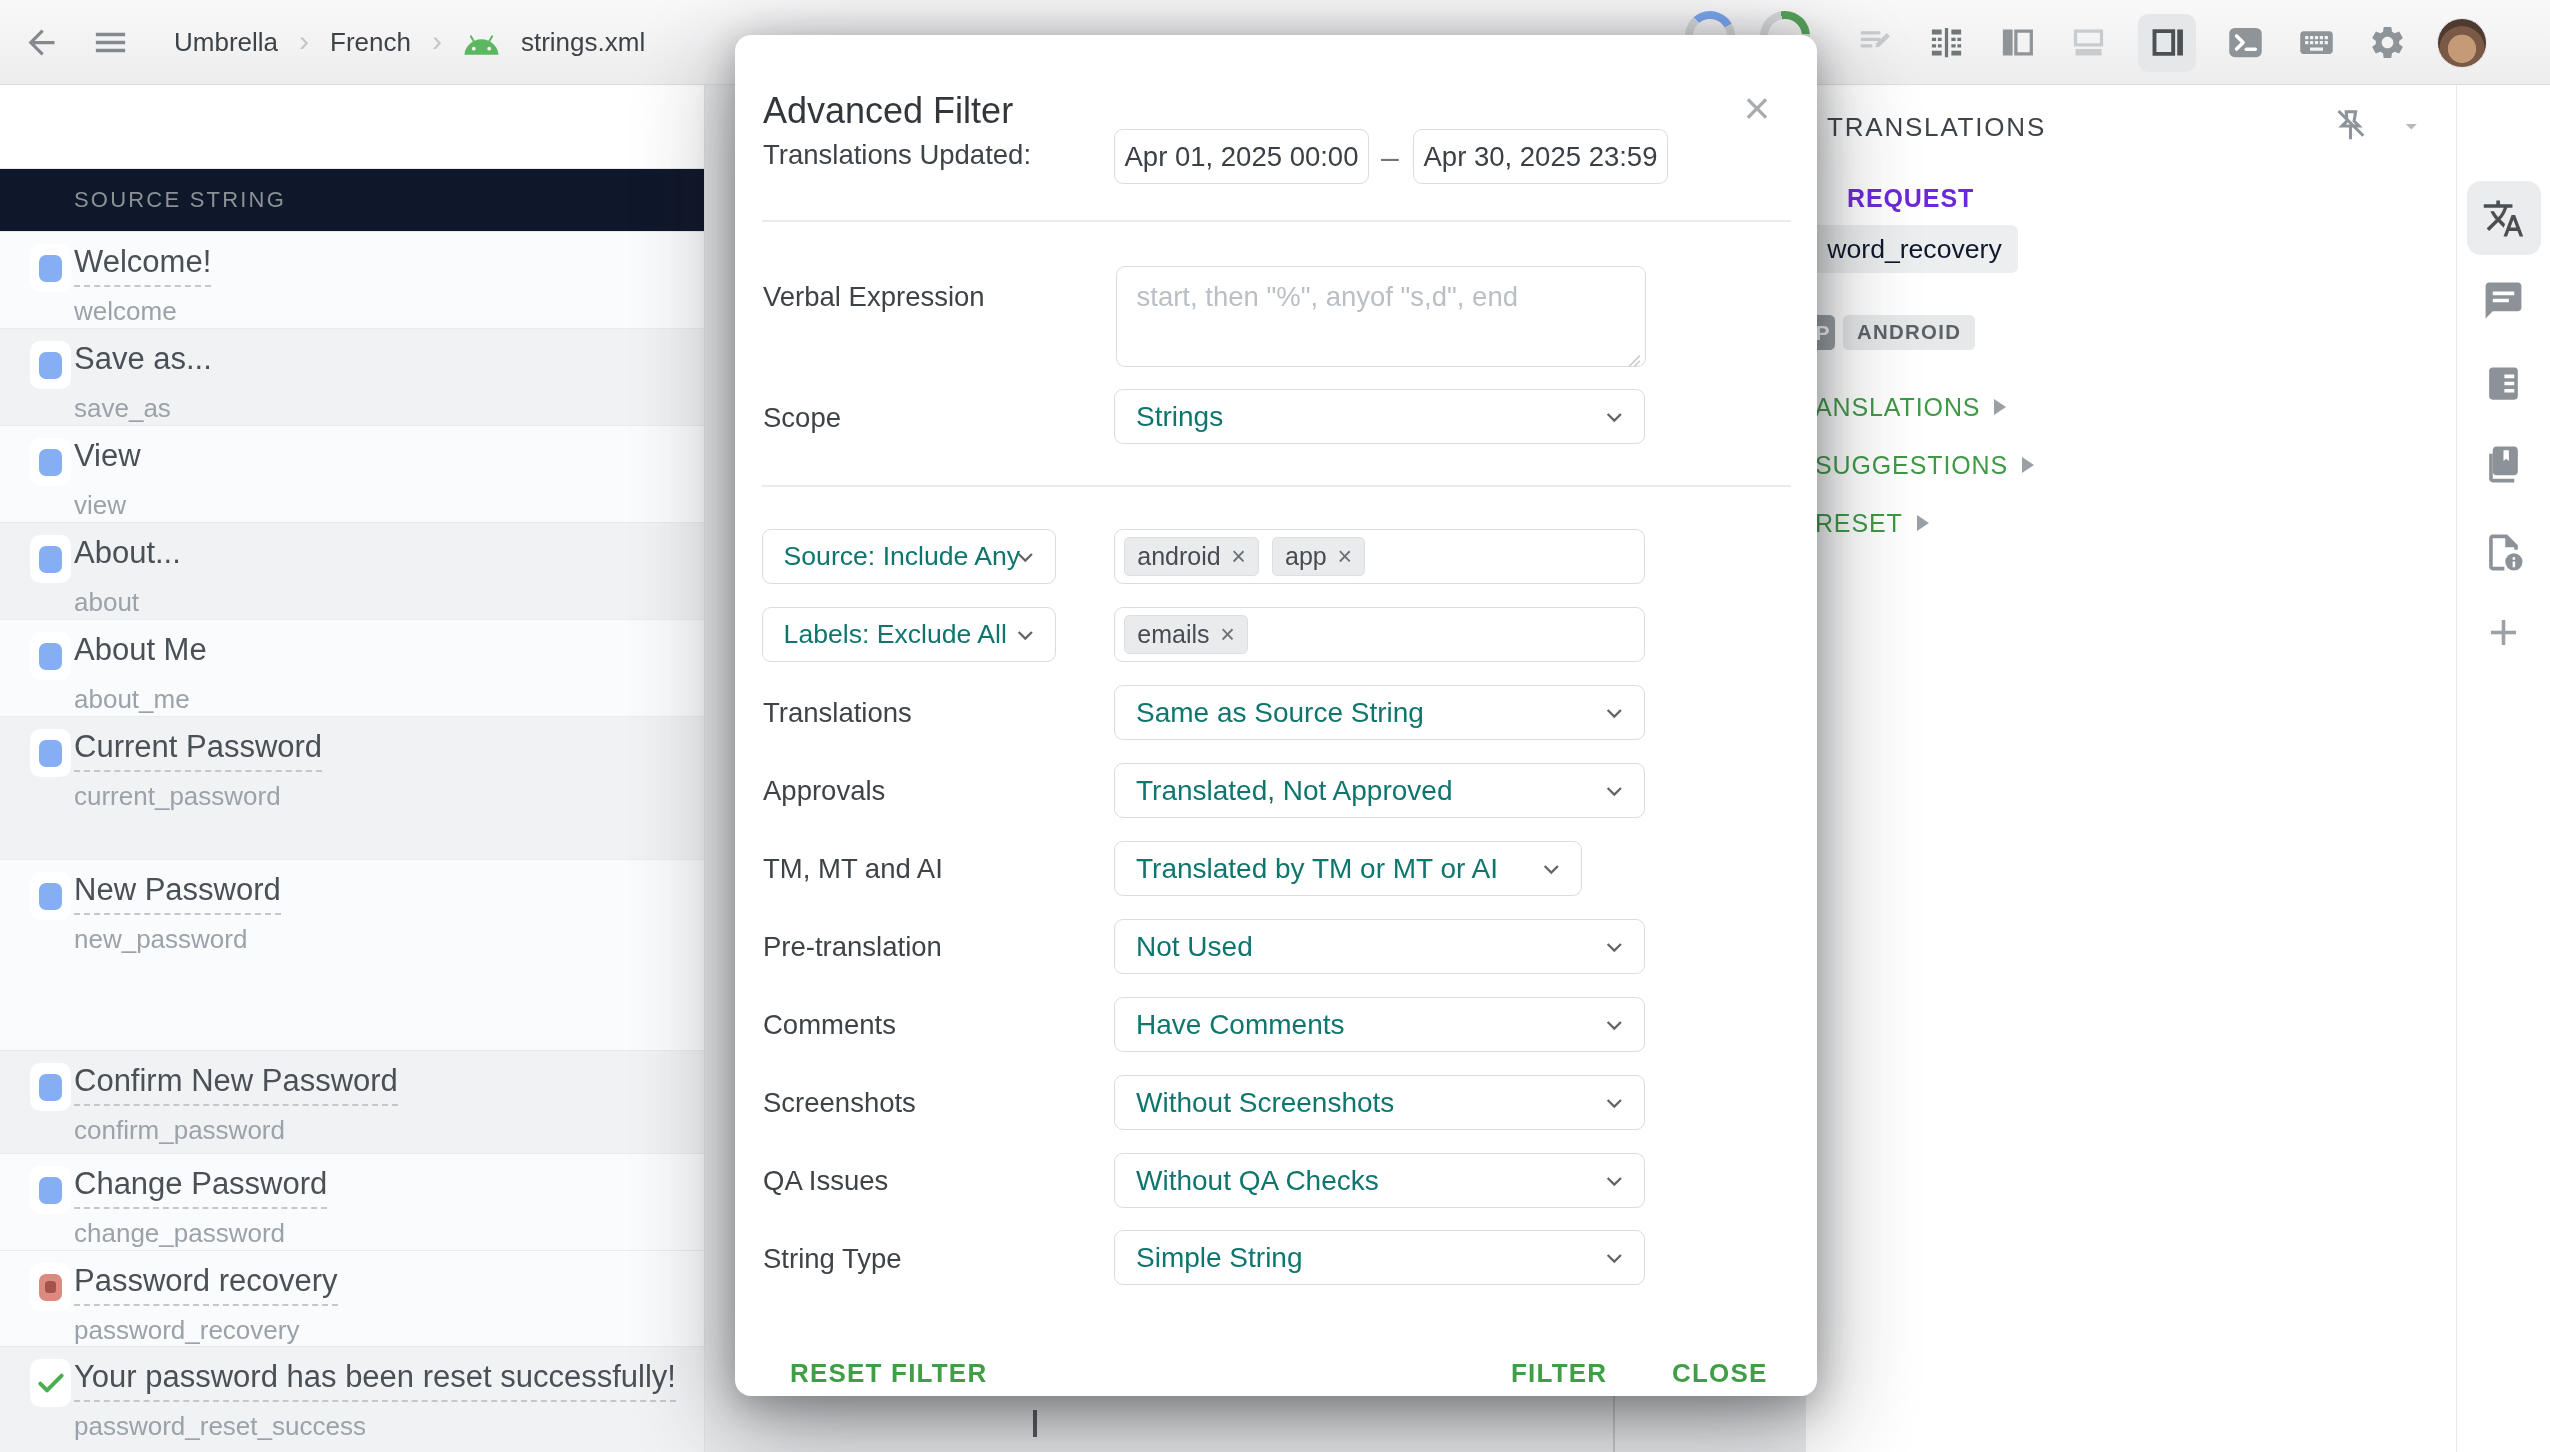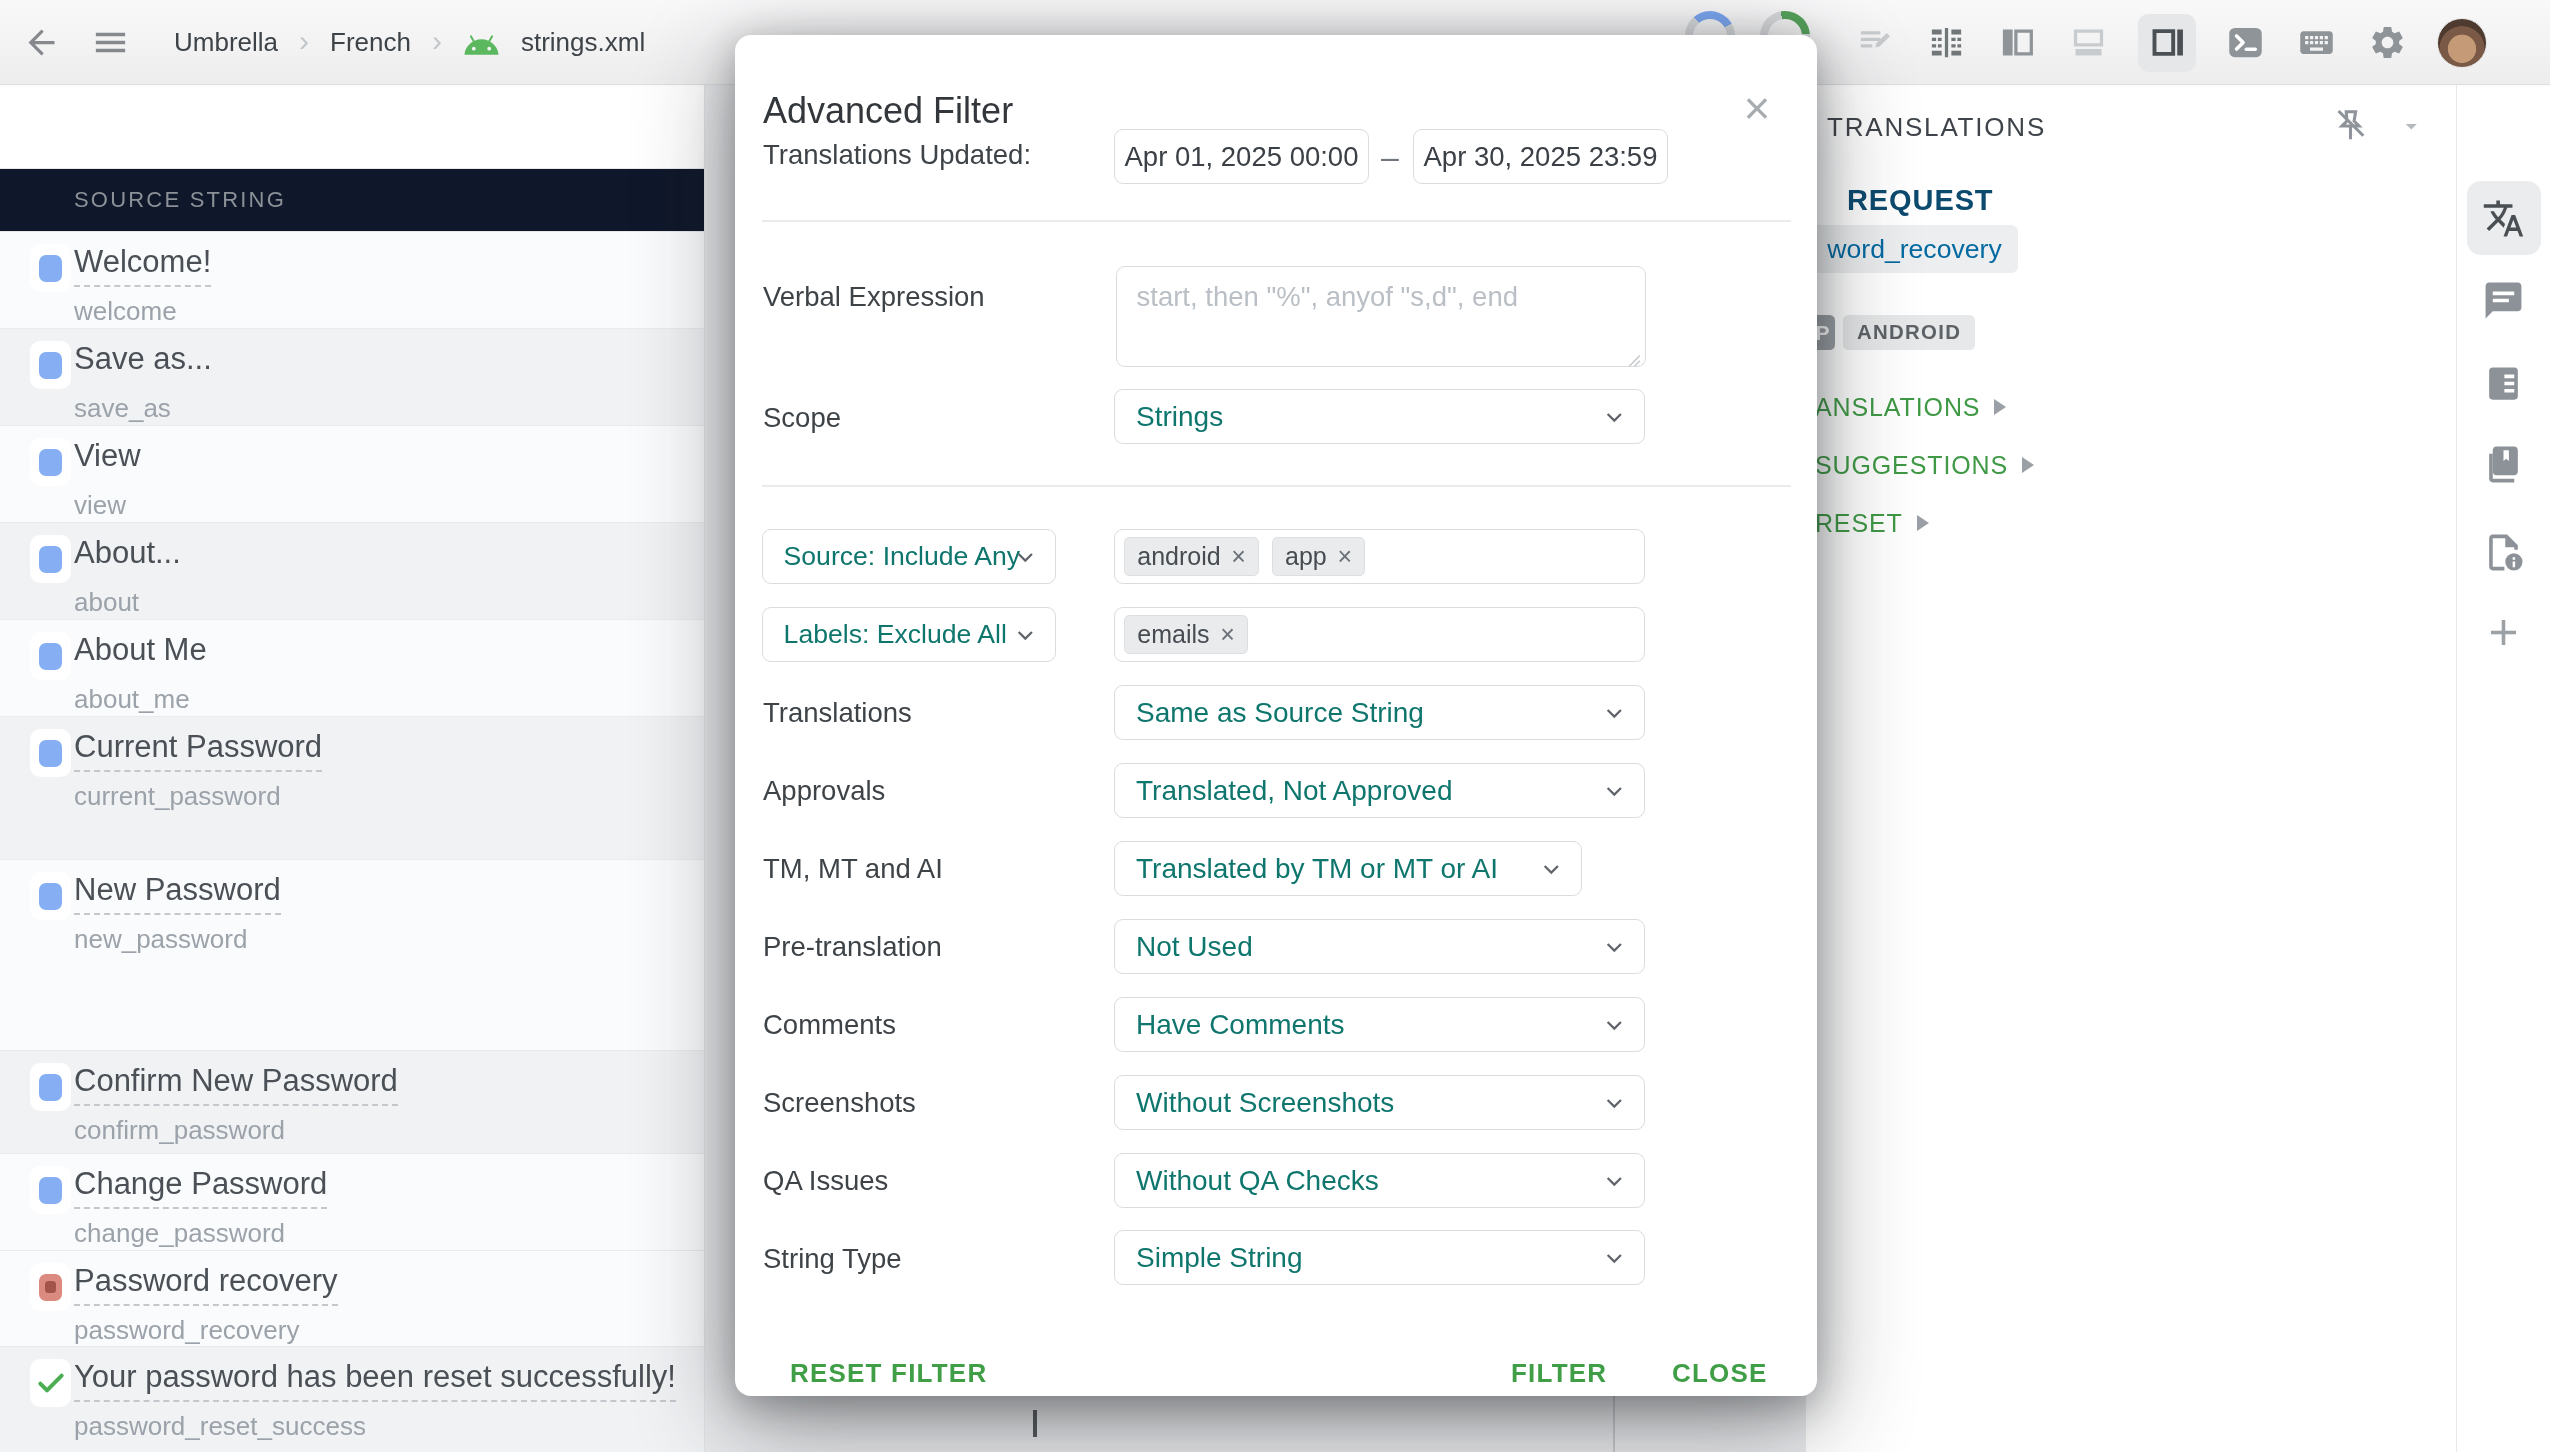--- a/index.html
+++ b/index.html
@@ -71,24 +71,24 @@
   .srow .title.dashed { border-bottom:2.7px dashed #c3c8cd; padding-bottom:4.4px; }
   .srow .skey { position:absolute; left:74px; top:64px; font-size:26px; color:#9ba2a9; white-space:nowrap; }
 
   
   .right-panel { position:absolute; left:1806px; top:85px; width:650px; height:1367px; background:#fff; z-index:2; }
   .rp-header { position:absolute; left:21px; top:26.6px; font-size:26px; letter-spacing:1.8px; color:#3f444a; font-weight:500; }
   .rp-pin { position:absolute; left:524px; top:19.5px; width:41px; height:41px; color:#8f949a; cursor:pointer; }
   .rp-pin svg { width:41px; height:41px; }
   .rp-chev { position:absolute; left:592px; top:28px; width:26.6px; height:26.6px; color:#b6babf; cursor:pointer; }
   .rp-chev svg { width:26.6px; height:26.6px; }
-  .rp-request { position:absolute; left:41px; top:99px; font-size:29px; font-weight:bold; letter-spacing:0.9px;
-    color:#0c4a6e; cursor:pointer; }
+  .rp-request { position:absolute; left:41px; top:99px; font-size:25px; font-weight:bold; letter-spacing:0.9px;
+    color:#6d28d9; cursor:pointer; }
   .rp-chip { position:absolute; left:5.3px; top:140px; height:48px; padding:0 16px; background:#eceeef; border-radius:7px;
-    font-size:26.6px; color:#0369a1; display:flex; align-items:center; }
+    font-size:26.6px; color:#0f172a; display:flex; align-items:center; }
   .rp-badge-frag { position:absolute; left:-5.3px; top:230px; width:34px; height:35px; background:#9aa0a5; border-radius:5.3px;
     color:#fff; font-size:21px; font-weight:bold; display:flex; align-items:center; justify-content:flex-end; padding-right:5.3px; overflow:hidden; }
   .rp-badge { position:absolute; left:37px; top:230px; height:35px; padding:0 14px; background:#e6e8e9; border-radius:5.3px;
     font-size:20.4px; font-weight:bold; letter-spacing:1.3px; color:#5d6267; display:flex; align-items:center; }
   .rp-sections { position:absolute; left:8.9px; top:293px; width:620px; }
   .rp-sec { position:relative; height:58px; display:flex; align-items:center; gap:14px; cursor:pointer; }
   .rp-sec .lab { font-size:25px; font-weight:500; letter-spacing:0.9px; color:#3f9945; }
   .tri { width:0; height:0; border-left:12.4px solid #9aa0a5; border-top:8px solid transparent; border-bottom:8px solid transparent; }
 
   

